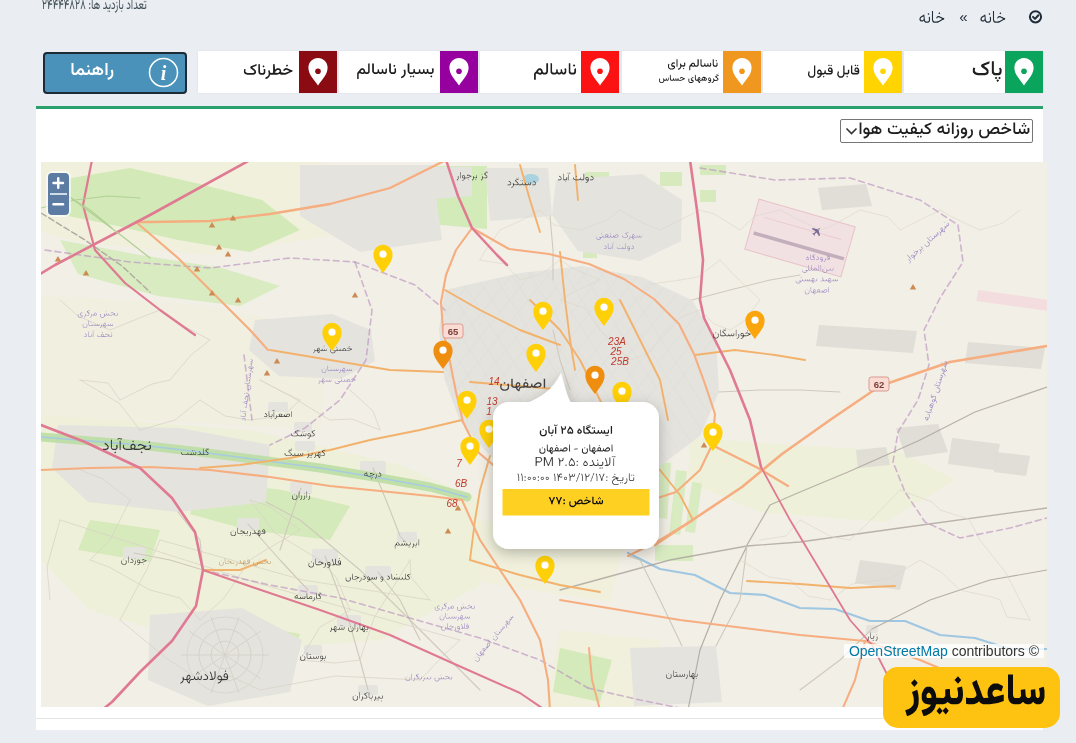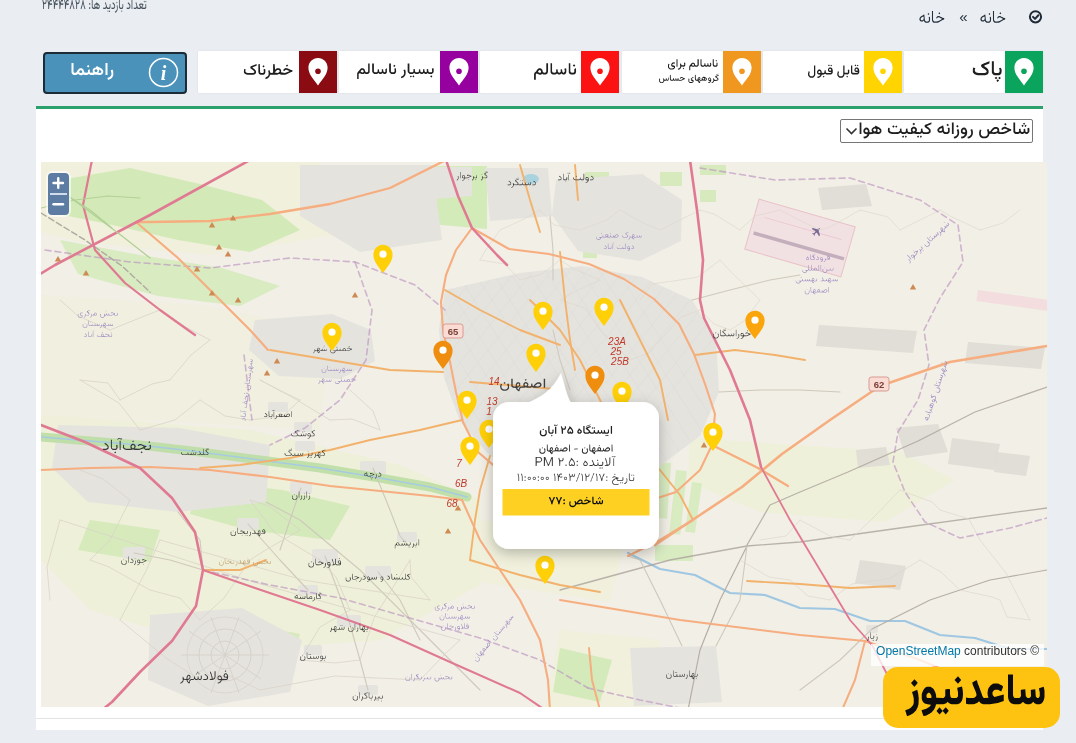--- a/index.html
+++ b/index.html
@@ -6,21 +6,21 @@
 #page{position:relative;width:1076px;height:743px;background:#eaeef2;overflow:hidden}
 .card{position:absolute;top:51px;width:139px;height:42px;background:#fff;border-radius:1px;box-shadow:0 0 2px rgba(0,0,0,.10)}
 .sq{position:absolute;top:51px;width:38px;height:42px}
 .sqpin{position:absolute;top:51px}
 #helpbtn{position:absolute;left:43px;top:51.5px;width:144px;height:42px;background:#4a92ba;border:2px solid #1c2b36;border-radius:4px}
 #panel{position:absolute;left:36px;top:106px;width:1006.5px;height:624px;background:#fff;border-top:3px solid #2aa06c;border-radius:0 0 4px 4px}
 #panellow{position:absolute;left:36px;top:718px;width:1006.5px;height:11.5px;background:#fff;border-top:1px solid #e4e4e4}
 #select{position:absolute;left:840px;top:118.5px;width:193px;height:24.5px;background:#fff;border:1px solid #767676;border-radius:2px}
 #zoomctl{position:absolute;left:48px;top:172.5px;width:20.5px;height:42.5px;background:#5d7ca3;border-radius:4px;box-shadow:0 0 0 2px rgba(255,255,255,.6)}
 #zoomctl .zline{position:absolute;left:2px;right:2px;top:20.7px;height:1.5px;background:#cfdcea}
-#attrib{position:absolute;left:auto;right:32px;top:644px;height:22px;line-height:14px;background:rgba(255,255,255,.78);padding:0 5px;font-size:12px;color:#333}
+#attrib{position:absolute;left:auto;right:32px;top:644px;height:14px;line-height:14px;background:rgba(255,255,255,.78);padding:0 5px;font-size:14px;color:#333}
 #attrib a{color:#0078a8;text-decoration:none}
 #logo{position:absolute;left:883px;top:667px;width:177px;height:61px;background:#fdc310;border-radius:15px}
 </style></head>
 <body>
 <div id="page">
 <div id="panel"></div>
 <div id="panellow"></div>
 <svg width="1006" height="545" viewBox="0 0 1006 545" style="position:absolute;left:41px;top:162px">
       <rect x="0" y="0" width="1006" height="545" fill="#f2efe6"></rect>
 <polygon points="0,253 209,268 359,303 439,338 439,423 339,478 189,490 49,448 0,398" fill="#eef0d6" opacity="0.8"></polygon>

